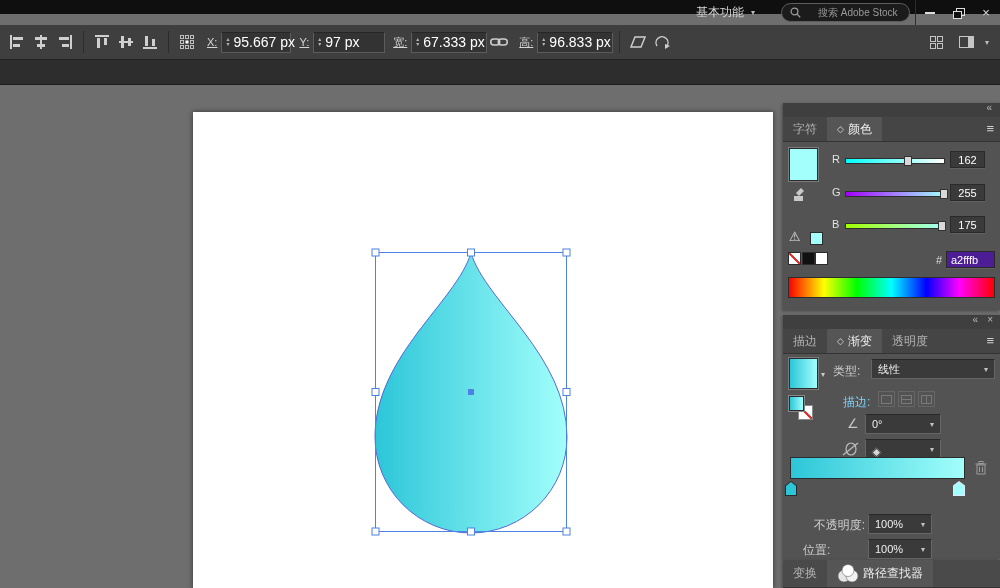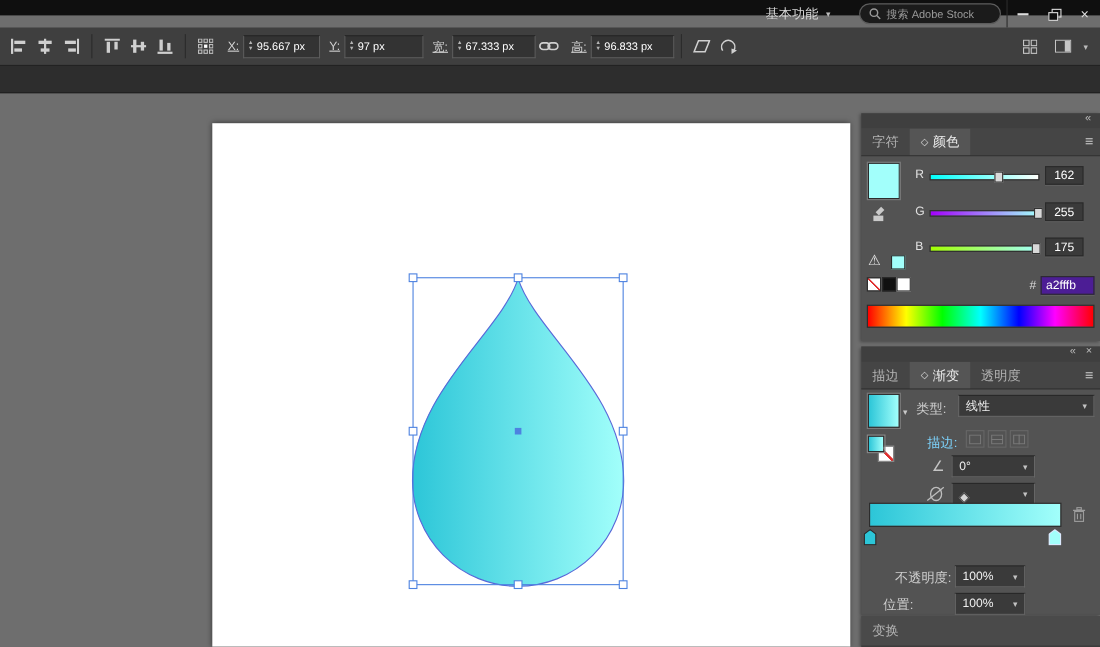--- a/index.html
+++ b/index.html
@@ -4,37 +4,37 @@
 <style>
   *{margin:0;padding:0;box-sizing:border-box}
   html,body{width:1000px;height:588px;overflow:hidden}
   body{font-family:"Liberation Sans","DejaVu Sans",sans-serif;background:#6e6e6e;font-size:12px;color:#ddd}
   .app{position:relative;width:1000px;height:588px;background:#6e6e6e}
 
   
   .titlebar{position:absolute;top:0;left:0;width:1000px;height:14px;background:#0f0f0f}
   .workspace{position:absolute;left:686px;top:0;height:25px;display:flex;align-items:center;gap:7px;color:#d8d8d8;padding:0 10px;cursor:default}
   .workspace .chev{font-size:8px;color:#bbb}
-  .searchbox{position:absolute;left:781px;top:3px;width:129px;height:19px;border:1px solid #5d5d5d;border-radius:10px;background:#1b1b1b;display:flex;align-items:center;gap:5px;padding:0 8px;color:#9a9a9a;font-size:10px;white-space:nowrap;overflow:hidden}
+  .searchbox{position:absolute;left:781px;top:3px;width:129px;height:19px;border:1px solid #5d5d5d;border-radius:10px;background:#1b1b1b;display:flex;align-items:center;gap:17px;padding:0 8px;color:#9a9a9a;font-size:10px;white-space:nowrap;overflow:hidden}
   .winbtns{position:absolute;right:0;top:0;height:25px;display:flex;border-left:1px solid #2c2c2c}
   .winbtn{width:28px;height:25px;display:flex;align-items:center;justify-content:center;color:#ddd;font-size:13px}
   .ico-min{width:10px;height:2px;background:#ddd;display:block}
   .ico-restore{position:relative;width:11px;height:10px;display:block}
   .ico-restore::before{content:"";position:absolute;left:3px;top:0;width:7px;height:6px;border:1px solid #ddd}
   .ico-restore::after{content:"";position:absolute;left:0;top:3px;width:7px;height:6px;border:1px solid #ddd;background:#0f0f0f}
 
   
   .controlbar{position:absolute;top:25px;left:0;width:1000px;height:35px;background:#3f3f3f;border-bottom:1px solid #222;display:flex;align-items:center;padding:0 5px}
   .cbtn{width:24px;height:24px;display:flex;align-items:center;justify-content:center;border-radius:2px;flex:none}
   .cbtn svg{display:block}
   .csep{width:1px;height:22px;background:#2b2b2b;margin:0 6px;flex:none}
   .flabel{color:#d5d5d5;font-size:11px;text-decoration:underline;margin:0 4px 0 8px;flex:none;white-space:nowrap}
   .field{display:flex;align-items:center;height:21px;background:#333;border:1px solid #5c5c5c;border-top-color:#262626;padding:0 4px;gap:4px;flex:none}
   .spin{display:flex;flex-direction:column;line-height:5px;font-size:6px;color:#b5b5b5}
-  .fval{color:#fff;font-size:10px;white-space:nowrap}
+  .fval{color:#fff;font-size:14px;white-space:nowrap}
   .cb-right{margin-left:auto;display:flex;align-items:center;gap:6px;padding-right:6px}
   .cb-right .chev{font-size:8px;color:#bbb}
 
   
   .subbar{position:absolute;top:60px;left:0;width:1000px;height:25px;background:#2d2d2d;border-bottom:1px solid #1c1c1c}
 
   
   .canvas{position:absolute;top:85px;left:0;width:1000px;height:503px;background:#6e6e6e}
   .artboard{position:absolute;left:193px;top:27px;width:580px;height:476px;background:#fff;box-shadow:0 0 5px rgba(0,0,0,.55)}
   .artboard svg{position:absolute;left:0;top:0}
@@ -433,16 +433,24 @@
       <span>100%</span>
       <span class="chev">▾</span>
     </div>
   </section>
 
   <section class="panel panel3">
     <div class="ptabs p3tabs">
       <div class="ptab">
           <span>变换</span>
         </div>
+      <div class="ptab active">
+        <svg class="pficon" width="22" height="19" viewBox="0 0 22 19">
+          <circle cx="7" cy="12" r="6" fill="#e6e6e6" stroke="#6a6a6a" stroke-width="0.6"></circle>
+          <circle cx="15" cy="12" r="6" fill="#f2f2f2" stroke="#6a6a6a" stroke-width="0.6"></circle>
+          <circle cx="11" cy="6.5" r="6" fill="#ffffff" stroke="#6a6a6a" stroke-width="0.6"></circle>
+        </svg>
+        <span>路径查找器</span>
+      </div>
     </div>
   </section>
 
 </div>
 
 </body></html>

